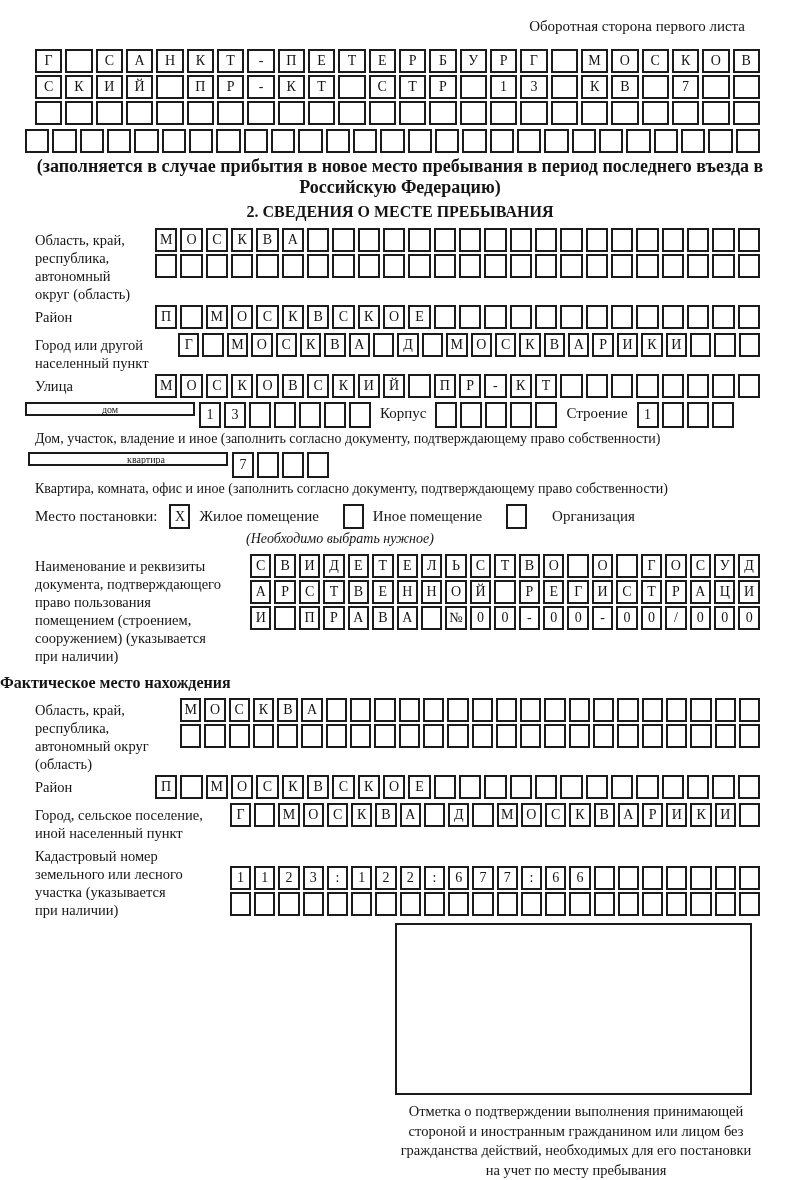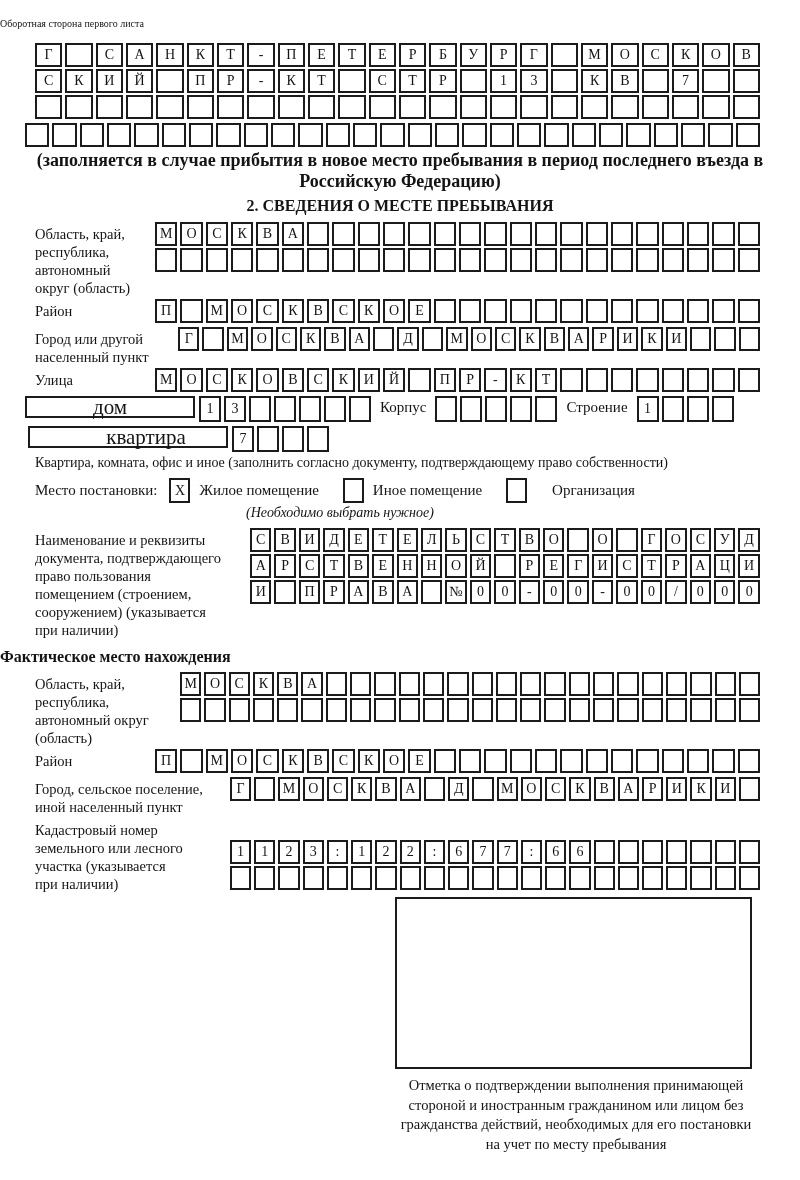--- a/index.html
+++ b/index.html
@@ -1,42 +1,42 @@
 <!DOCTYPE html>
 <html><head>
 <meta charset="utf-8">
 <style>
   * { margin:0; padding:0; box-sizing:border-box; }
   html,body { background:#fff; }
   body { width:800px; height:1180px; overflow:hidden;
          font-family:"Liberation Serif", serif; color:#141414; }
   .page { width:800px; height:1180px; padding-top:14px; position:relative; }
 
-  .corner { text-align:left; margin:4px 55px 14px 0; font-size:10px; }
+  .corner { text-align:right; margin:4px 55px 14px 0; font-size:15px; }
 
   .form-row { display:flex; align-items:flex-start; margin:0 40px 2px 35px; }
   .label { flex:none; font-size:14.5px; line-height:18px; white-space:pre-line; padding-top:3px; }
   .labelA { font-size:15px; line-height:22.5px; }
   .w143 { width:143px; } .w120 { width:120px; } .w215 { width:215px; }
   .w145 { width:145px; } .w195 { width:195px; }
   .stack { flex:1; min-width:0; }
 
   .cells { display:flex; gap:3px; margin-bottom:2px; }
   .cell { flex:1 1 0; height:24px; border:2px solid #1b1b1b;
           display:flex; align-items:center; justify-content:center;
           font-size:14px; background:#fff; }
   .overflow-row { margin:0 40px 2px 25px; }
   .mt22 { margin-top:22px; }
 
   .caption-c { text-align:center; font-size:18px; margin:3px 12px 5px 12px;font-weight:bold; }
   .h2 { text-align:center; font-weight:bold; font-size:16px; margin:5px 0 7px; }
 
   .house-row { display:flex; align-items:flex-start; gap:4px; margin:2px 40px 2px 25px; }
-  .wide-box { flex:none; border:2px solid #1b1b1b; height:22px;
-              display:flex; align-items:center; justify-content:center; font-size:21px; }
+  .wide-box { flex:none; border:2px solid #1b1b1b; height:14px;
+              display:flex; align-items:center; justify-content:center; font-size:10px; }
   .house-box { width:170px; } .apt-box { width:200px;padding-left:36px; }
   .inline-label { flex:none; font-size:15px; padding:3px 5px 0 5px; }
   .cellsf { margin-bottom:0; flex:none; }
   .cellsf .cell { flex:0 0 22px; height:26px; }
   .caption-l { font-size:14px; margin:3px 40px 5px 35px; }
   .apt-row { display:flex; gap:4px; margin:4px 40px 2px 28px; }
 
   .stay-row { display:flex; align-items:center; margin:7px 40px 2px 35px; font-size:15px; }
   .checkbox { flex:none; width:21px; height:25px; border:2px solid #1b1b1b;
               display:flex; align-items:center; justify-content:center; font-size:14px; }
@@ -352,20 +352,21 @@
         <div class="cell"></div>
       </div>
     <div class="inline-label">Строение</div>
     <div class="cells cellsf">
         <div class="cell">1</div>
         <div class="cell"></div>
         <div class="cell"></div>
         <div class="cell"></div>
       </div>
   </div>
+  <div class="caption-l">Дом, участок, владение и иное (заполнить согласно документу, подтверждающему право собственности)</div>
 
   <div class="apt-row">
     <div class="wide-box apt-box">квартира</div>
     <div class="cells cellsf">
         <div class="cell">7</div>
         <div class="cell"></div>
         <div class="cell"></div>
         <div class="cell"></div>
       </div>
   </div>

